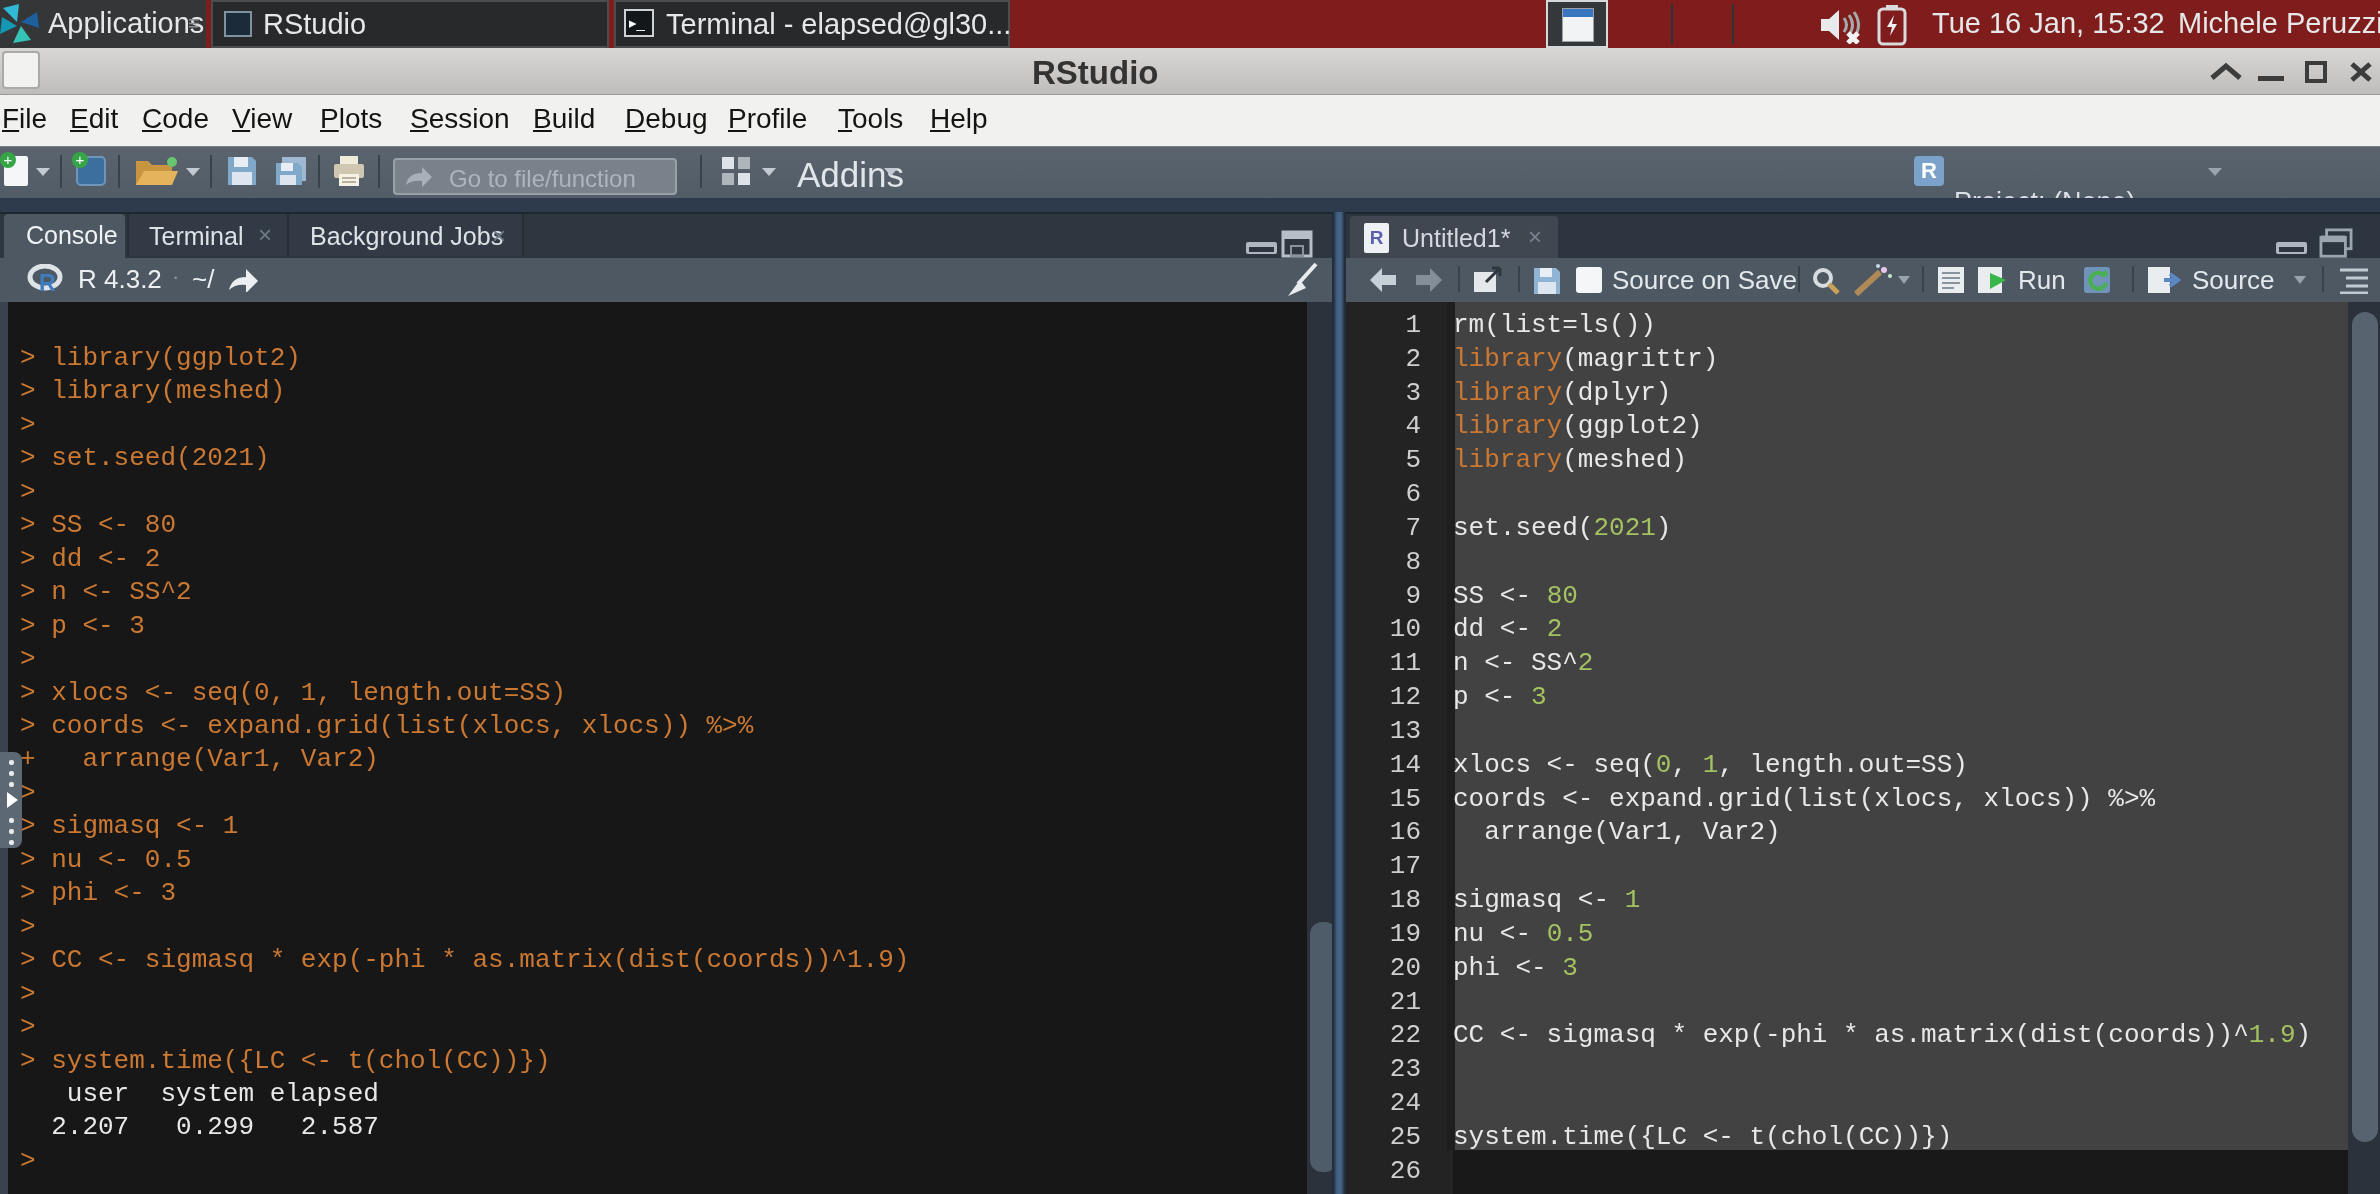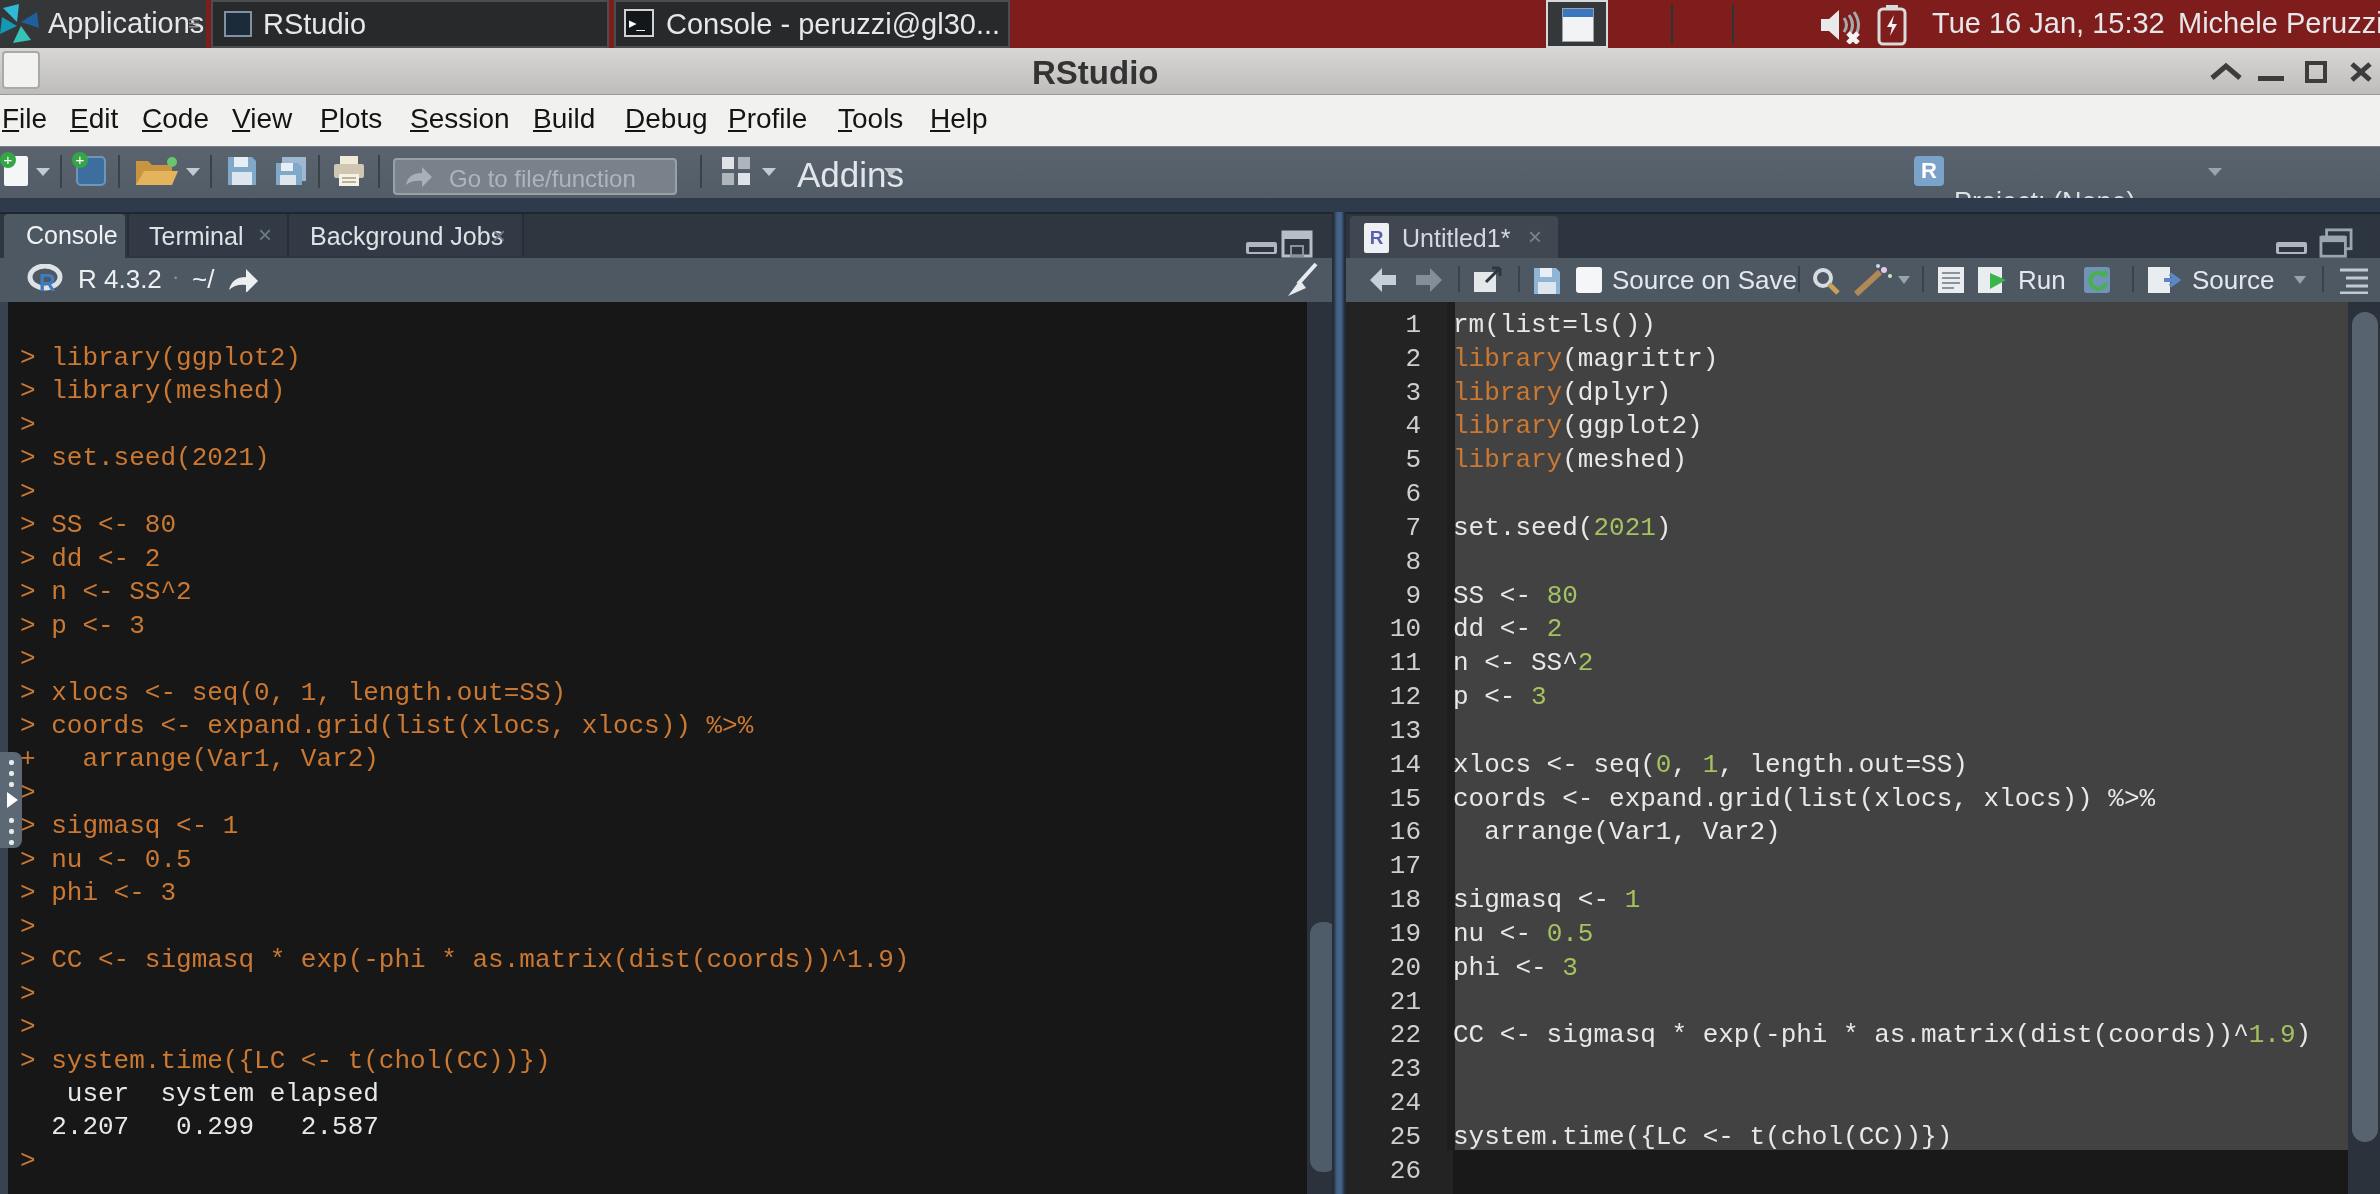--- a/index.html
+++ b/index.html
@@ -26,21 +26,21 @@
   <div class="abs" style="left:48px;top:7px;font-size:29px;">Applications</div>
   <div class="abs" style="left:188px;top:12px;color:#8b8e90;font-size:20px;">≡</div>
 
   <div class="abs" style="left:211px;top:0px;width:398px;height:48px;background:#27292b;border:2px solid #4a4e50;">
     <div class="abs" style="left:11px;top:9px;width:28px;height:26px;background:#1c2b3a;border:2px solid #8091a0;"></div>
     <div class="abs" style="left:50px;top:6px;font-size:29px;">RStudio</div>
   </div>
 
   <div class="abs" style="left:614px;top:0px;width:396px;height:48px;background:#27292b;border:2px solid #4a4e50;">
     <div class="abs" style="left:8px;top:7px;width:30px;height:28px;background:#14171a;border:2px solid #cfd2d4;color:#fff;font-size:15px;line-height:24px;text-align:left;padding-left:3px;">▸_</div>
-    <div class="abs" style="left:50px;top:6px;font-size:29px;">Console - peruzzi@gl30...</div>
+    <div class="abs" style="left:50px;top:6px;font-size:29px;">Terminal - elapsed@gl30...</div>
   </div>
 
   <div class="abs" style="left:1546px;top:0px;width:62px;height:48px;background:#35383a;border:2px solid #d7d8d9;">
     <div class="abs" style="left:14px;top:6px;width:32px;height:34px;background:#f2f3f4;border:1px solid #9aa0a5;">
       <div style="width:100%;height:8px;background:#3877c0;"></div>
     </div>
   </div>
   <div class="abs" style="left:1671px;top:4px;width:2px;height:40px;background:#303335;"></div>
   <div class="abs" style="left:1732px;top:4px;width:2px;height:40px;background:#303335;"></div>
 

